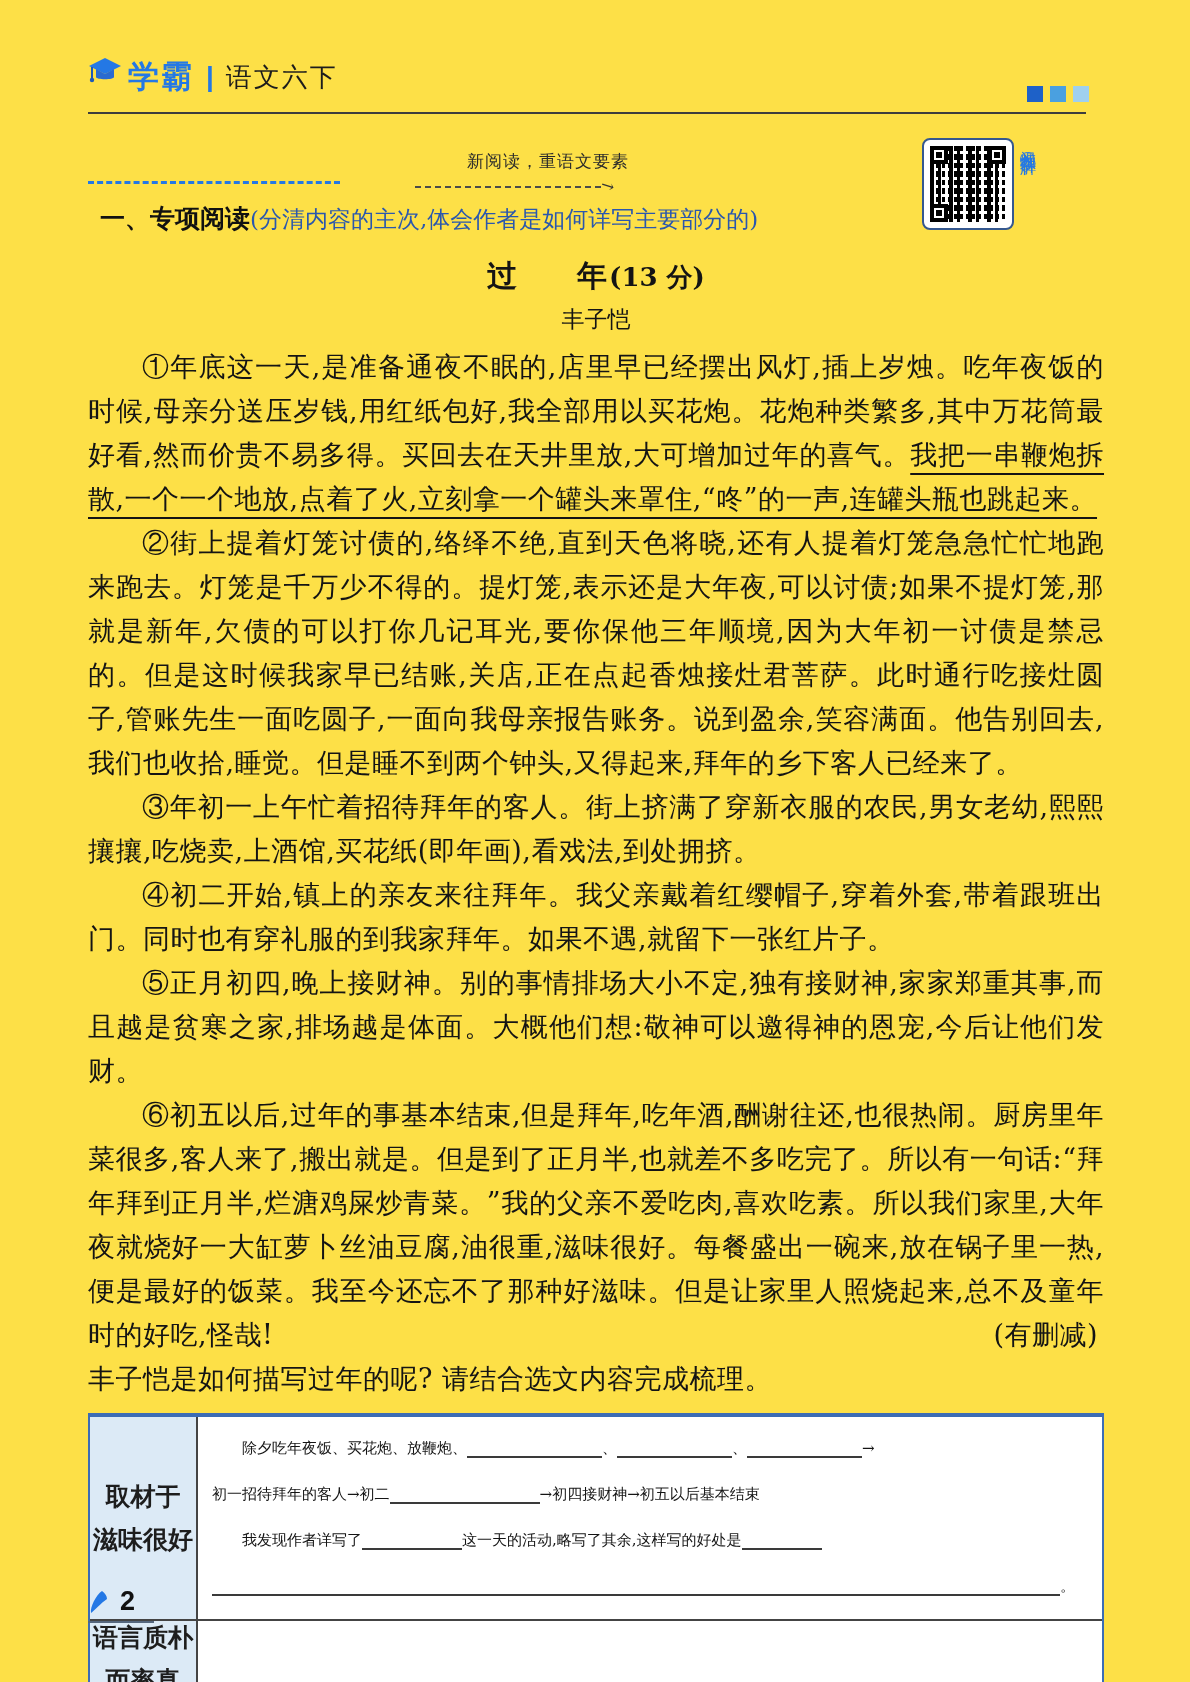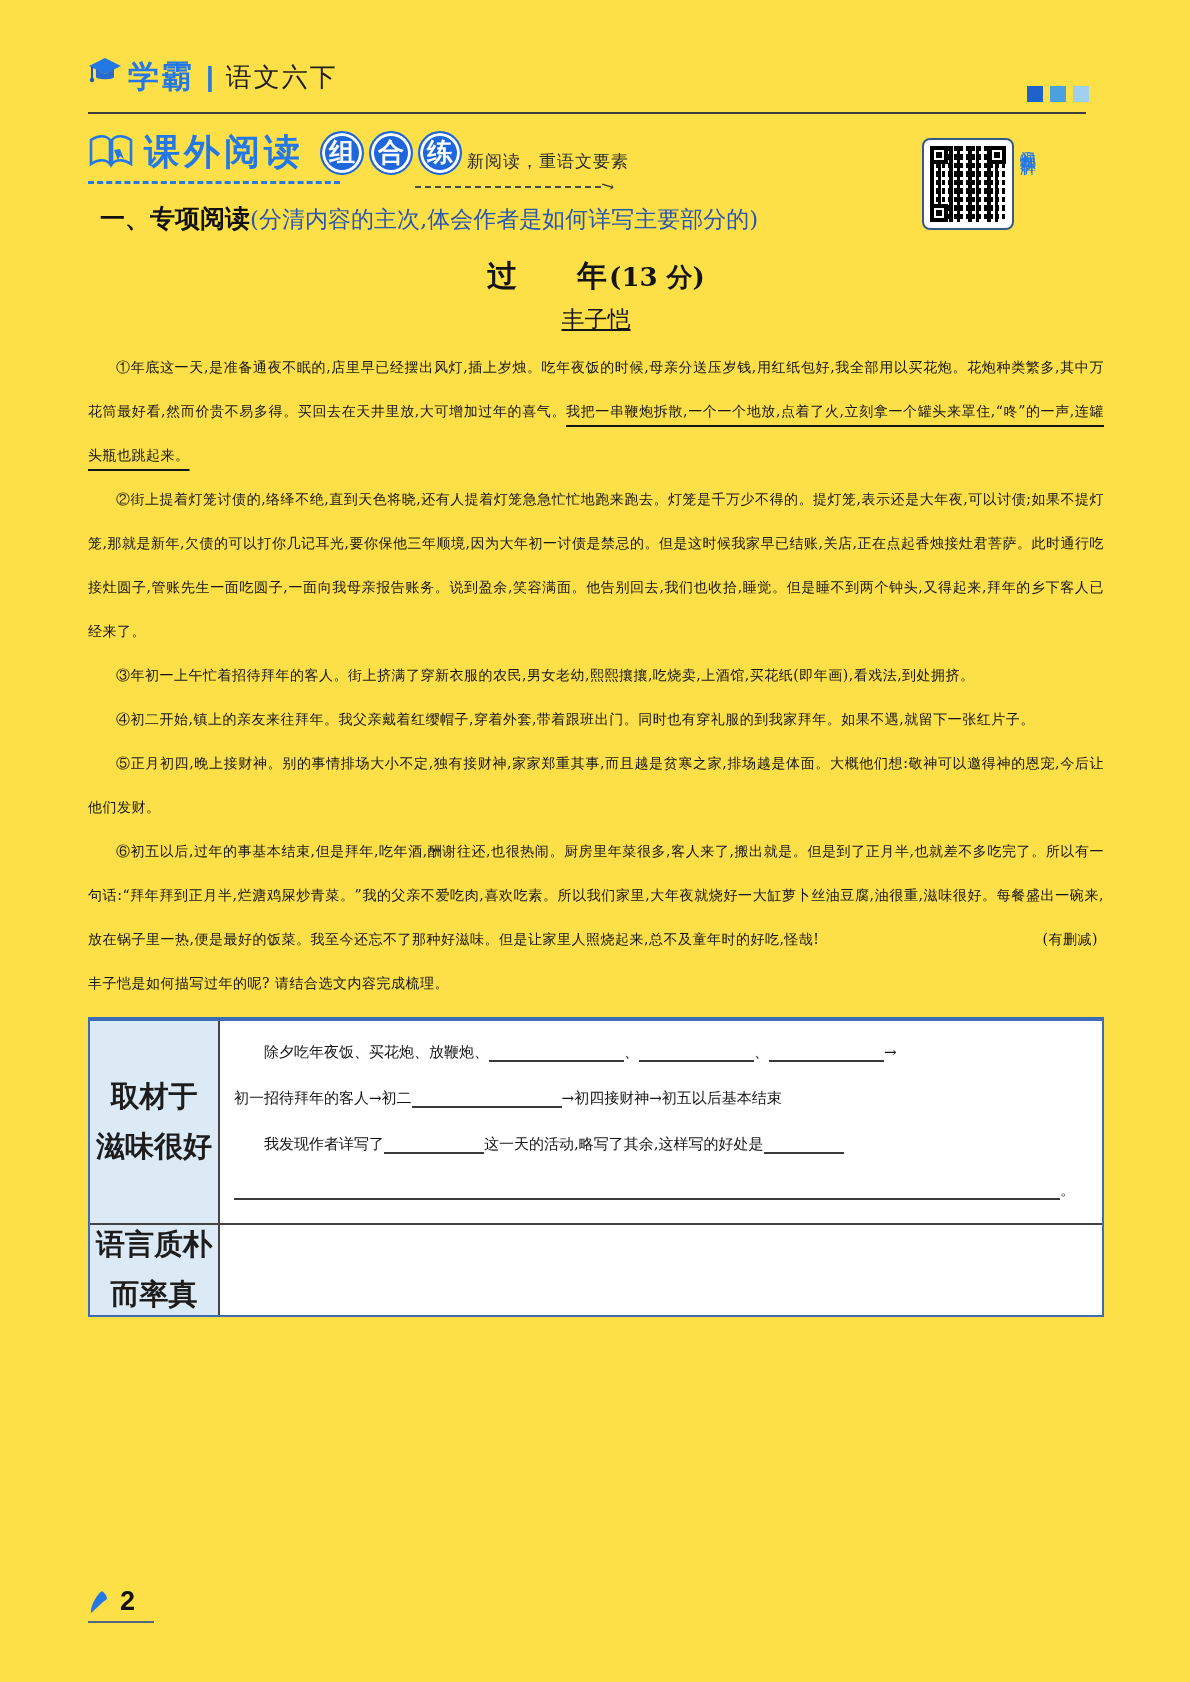--- a/index.html
+++ b/index.html
@@ -56,35 +56,35 @@
 
   
   .section-heading { position:absolute; top:202px; left:100px; width:1016px; font-size:25px; }
   .sec-title { font-family:"Liberation Sans", sans-serif; font-weight:bold; color:#111; }
   .sec-note { font-size:23px; color:#2a57ae; }
 
   
   .article { position:absolute; top:256px; left:88px; width:1016px; }
   .art-title { text-align:center; font-size:30px; font-weight:bold; line-height:40px; }
   .art-title .score { font-size:26px; margin-left:2px; }
-  .art-author { text-align:center; font-size:23px; line-height:36px; margin-top:4px;text-decoration:underline; }
-  .article p { margin:0; font-size:14px; line-height:44px; text-align:justify; text-indent:2em; letter-spacing:0.5px; }
+  .art-author { text-align:center; font-size:23px; line-height:36px; margin-top:4px; }
+  .article p { margin:0; font-size:27px; line-height:44px; text-align:justify; text-indent:2em; letter-spacing:0.5px; }
   .article p.first { margin-top:8px; }
   .u { text-decoration:underline; text-decoration-thickness:2px; text-underline-offset:9px; }
   .p-last { position:relative; }
   .del-note { position:absolute; right:6px; bottom:0; text-indent:0; }
   .lead-in { text-indent:0 !important; }
 
   
   .ws { margin-top:12px; width:1016px; border:2px solid #3c6cb5; border-top-width:4px; background:#fff; }
   .ws-row { display:flex; }
   .ws-row.r1 { border-bottom:2px solid #444; }
-  .ws-label { width:130px; background:#dceaf6; border-right:2px solid #444; display:flex; flex-direction:column;
+  .ws-label { width:108px; background:#dceaf6; border-right:2px solid #444; display:flex; flex-direction:column;
               justify-content:center; align-items:center; gap:10px; font-family:"Liberation Sans", sans-serif;
-              font-weight:bold; font-size:29px; color:#1d1d1d; }
+              font-weight:bold; font-size:25px; color:#1d1d1d; }
   .ws-cell { flex:1; padding:8px 14px 10px 14px; }
   .wl { line-height:46px; }
   .sans { font-family:"Liberation Sans", sans-serif; font-size:24px; }
   .kai { font-family:"DejaVu Serif", serif; font-size:15px; }
   .indent { text-indent:2em; }
   .blank { display:inline-block; border-bottom:2px solid #3a3a3a; height:28px; vertical-align:-5px; }
   .w55 { width:55px; } .w80 { width:80px; } .w100 { width:100px; } .w110 { width:110px; }
   .w115 { width:115px; } .w135 { width:135px; } .w150 { width:150px; } .w175 { width:175px; }
   .full1 { width:calc(100% - 28px); }
   .full2 { width:calc(100% - 122px); }
@@ -112,33 +112,20 @@
     <span class="logo-bar">|</span>
     <span class="book-title">语文六下</span>
   </div>
   <div class="squares">
     <span class="sq1"></span>
     <span class="sq2"></span>
     <span class="sq3"></span>
   </div>
   <div class="header-rule"></div>
 
-  <div class="banner">
-    <svg class="book-icon" viewBox="0 0 46 38">
-      <path d="M3 6 C10 1 18 1 22 6 L22 30 C18 25 10 25 3 30 Z" fill="none" stroke="#2478e5" stroke-width="2.6"></path>
-      <path d="M43 6 C36 1 28 1 24 6 L24 30 C28 25 36 25 43 30 Z" fill="none" stroke="#2478e5" stroke-width="2.6"></path>
-      <path d="M26 16 l4 10 2-4 4 3 -4-10 z" fill="#2478e5"></path>
-    </svg>
-    <span class="banner-title">课外阅读</span>
-    <span class="badges">
-      <span class="badge">组</span>
-      <span class="badge">合</span>
-      <span class="badge">练</span>
-    </span>
-  </div>
   <div class="banner-dash"></div>
   <div class="tagline">新阅读，重语文要素</div>
   <div class="tag-dash"></div>
   <div class="tag-arrow">→</div>
 
   <div class="qr-wrap">
     <div class="qr-box">
       <div class="qr-inner">
         <span class="qr-finder f-tl">
             <i></i>

